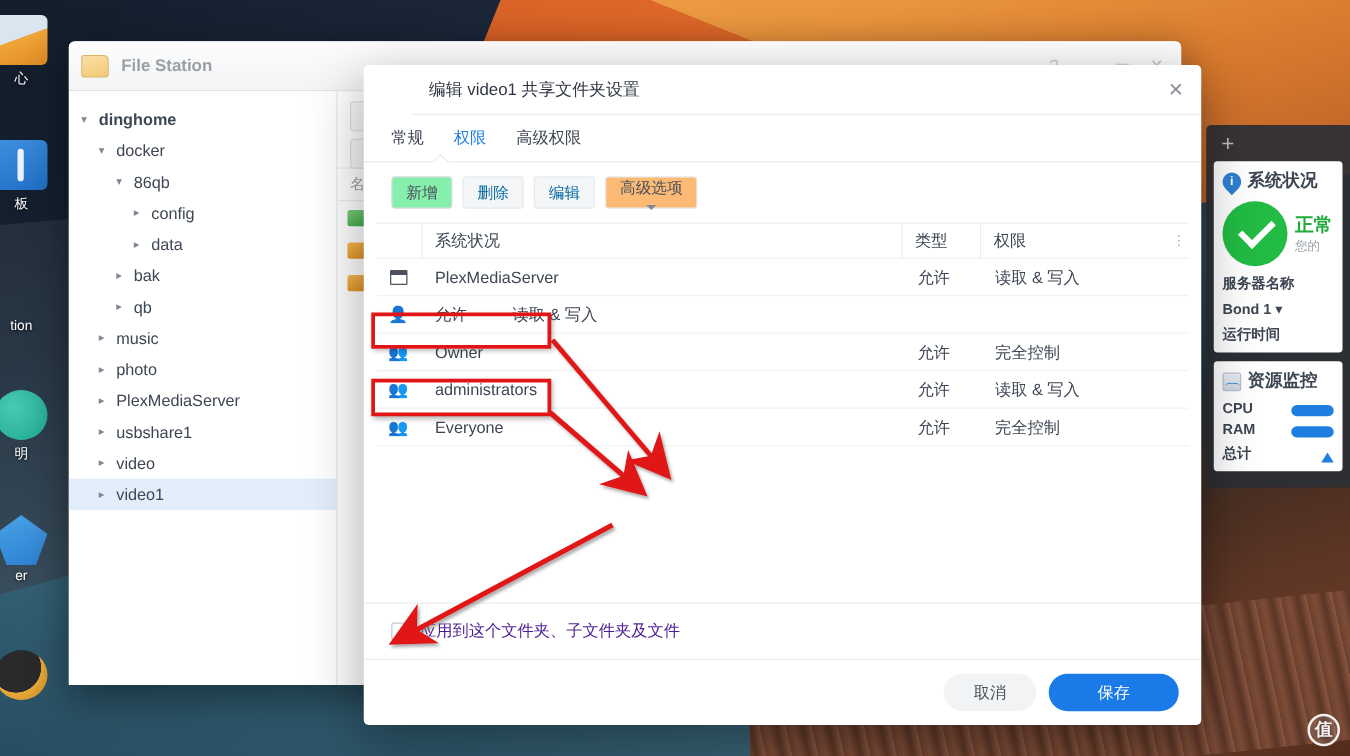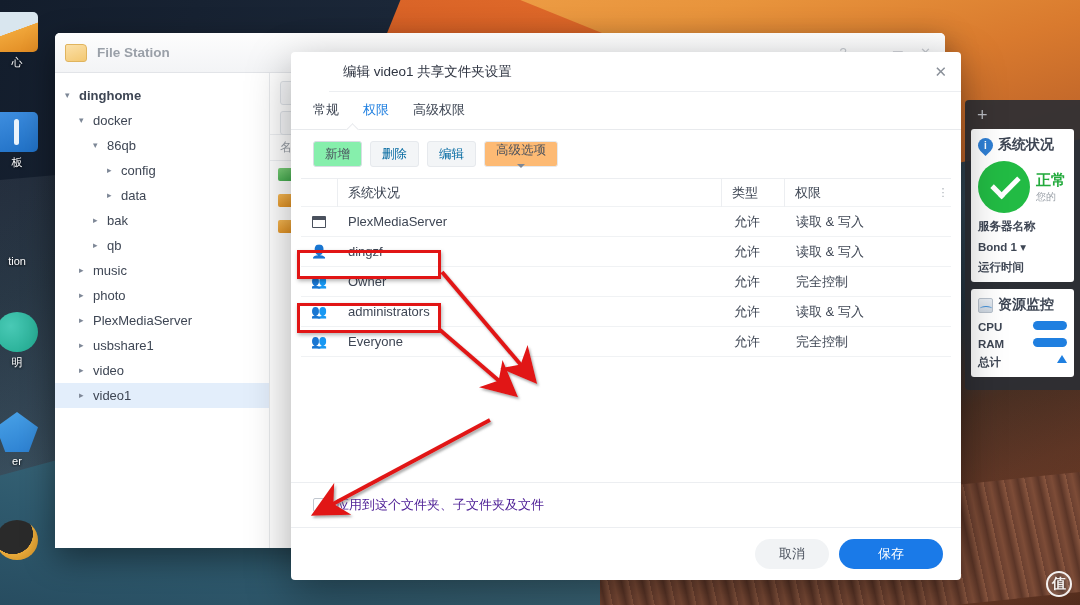--- a/index.html
+++ b/index.html
@@ -167,21 +167,21 @@
   #w-check::after {
     content: ""; position: absolute; left: 14px; top: 15px;
     width: 22px; height: 11px;
     border-left: 5px solid #fff; border-bottom: 5px solid #fff;
     transform: rotate(-45deg);
   }
   #w-ok { color: #22aa3c; font-size: 15px; font-weight: bold; white-space: nowrap; }
   #w-oksub { color: #9aa0a8; font-size: 10px; white-space: nowrap; }
   .w-line { font-size: 11.5px; color: #3e4654; margin-top: 6px; white-space: nowrap; }
   .w-line.b { font-weight: bold; }
-  .res-row { display: flex; align-items: flex-start; justify-content: space-between; margin-top: 5px; }
+  .res-row { display: flex; align-items: flex-end; justify-content: space-between; margin-top: 5px; }
   .res-lbl { font-size: 11.5px; font-weight: bold; color: #3e4654; }
   .res-bar { width: 34px; height: 9px; border-radius: 5px; background: #1f7fe0; flex: none; }
   .res-arrow {
     width: 0; height: 0; flex: none;
     border-left: 5px solid transparent; border-right: 5px solid transparent;
     border-bottom: 8px solid #1f7fe0;
   }
 
   
   #dialog {
@@ -495,21 +495,20 @@
       <div class="c-name" style="padding-left:11px">PlexMediaServer</div>
       <div class="c-type" style="padding-left:11px">允许</div>
       <div class="c-perm" style="padding-left:11px">读取 &amp; 写入</div>
       <div class="c-menu"></div>
     </div>
 
     <div class="prow">
       <div class="c-ico">
           <span class="u-person">👤</span>
         </div>
-      <div class="c-name" style="padding-left:11px">dingzf</div>
       <div class="c-type" style="padding-left:11px">允许</div>
       <div class="c-perm" style="padding-left:11px">读取 &amp; 写入</div>
       <div class="c-menu"></div>
     </div>
 
     <div class="prow">
       <div class="c-ico">
           <span class="u-person">👥</span>
         </div>
       <div class="c-name" style="padding-left:11px">Owner</div>

